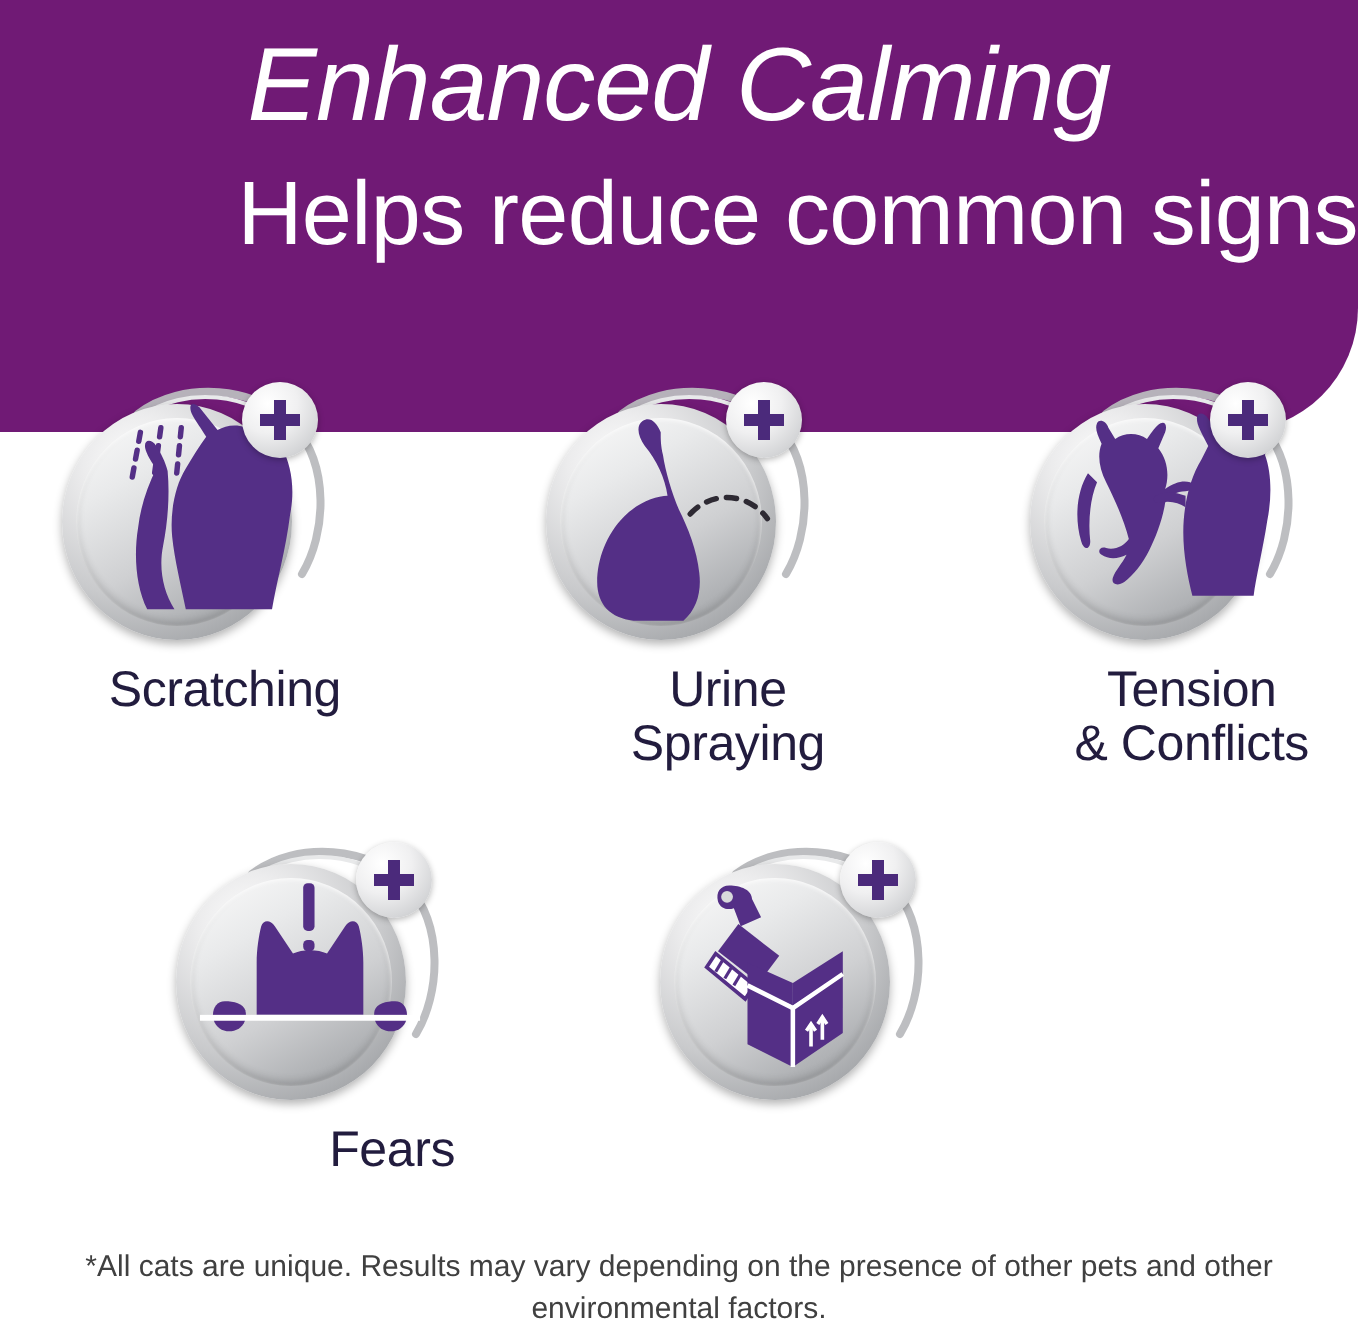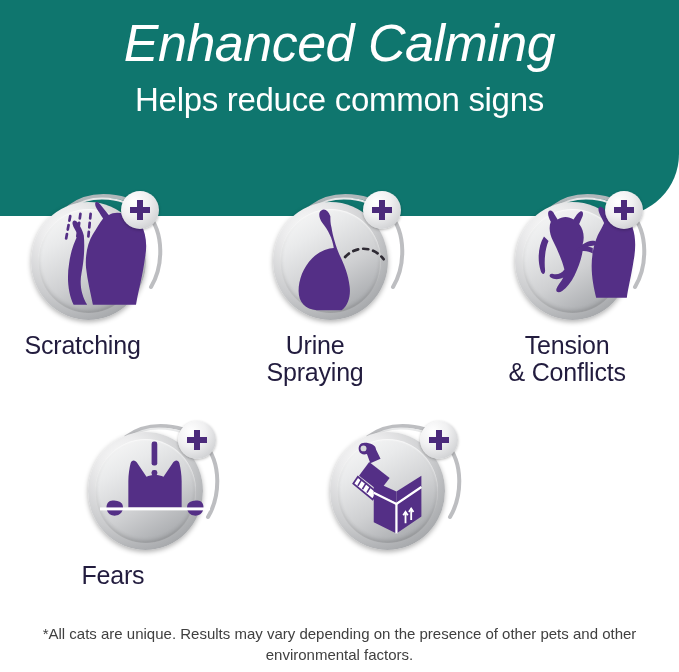--- a/index.html
+++ b/index.html
@@ -8,55 +8,56 @@
     width:679px; height:672px;
     font-family:"Liberation Sans", sans-serif;
     position:relative; overflow:hidden;
     -webkit-font-smoothing:antialiased;
   }
 
   
   .banner{
     position:absolute; left:0; top:0;
     width:679px; height:216px;
-    background:#0f766e;
+    background:#701a75;
     border-bottom-right-radius:62px;
     color:#ffffff;
     text-align:center;
   }
   .banner-title{
     font-size:52px;
     font-style:italic;
     font-weight:400;
     letter-spacing:-0.5px;
     line-height:1;
     padding-top:17px;
     white-space:nowrap;
   }
   .banner-sub{
-    font-size:33px;
+    font-size:45px;
     font-weight:400;
     line-height:1.12;
     padding-top:13px;
     letter-spacing:-0.3px;
+    text-align:right;
   }
   .banner-sub .l2{ display:block; }
 
   
   .grid{
     position:absolute; left:0; top:181px;
     width:679px; height:432px;
   }
   .row{ position:absolute; width:679px; display:flex; }
   .row1{ top:10px; }
   .row2{ top:240px; }
 
   .cell{
     position:relative;
-    display:flex; flex-direction:column; align-items:flex-start;
+    display:flex; flex-direction:column; align-items:flex-end;
   }
 
   .badge-wrap{
     position:relative;
     width:146px; height:132px;
   }
 
   
   .swoosh{
     position:absolute; left:0; top:0; width:146px; height:132px;

